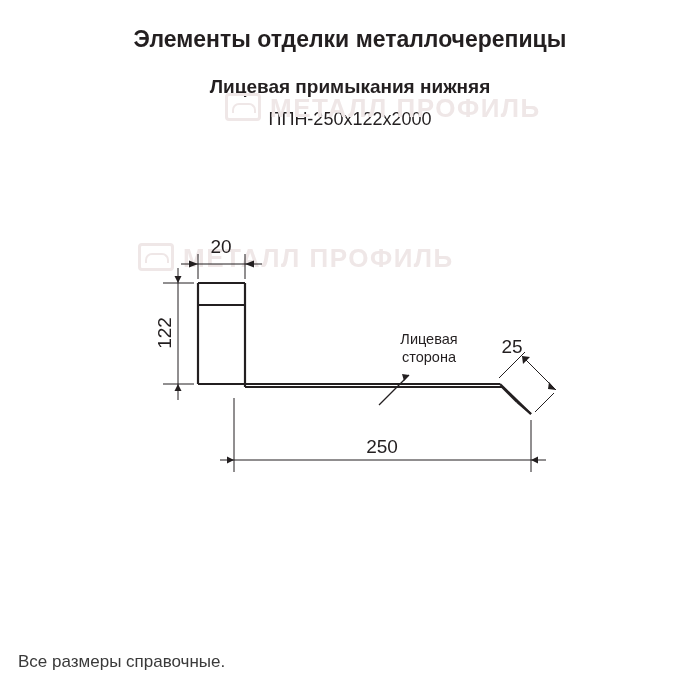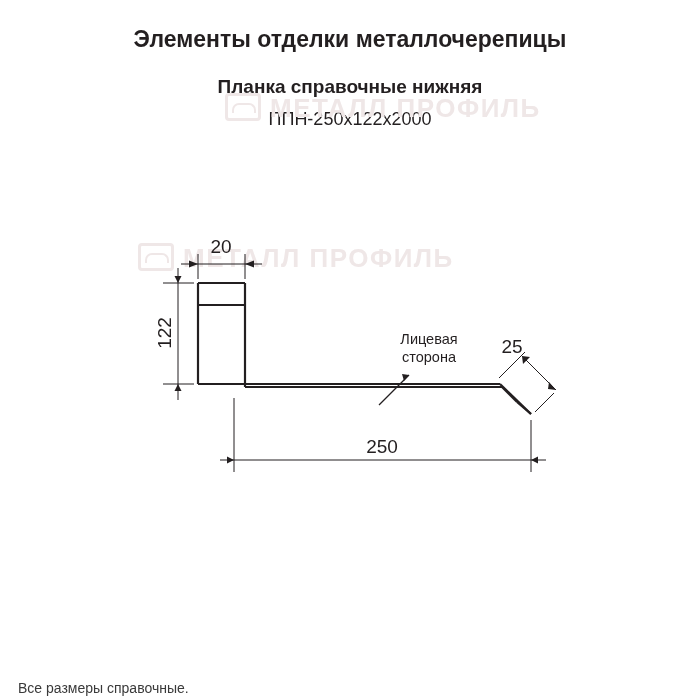--- a/index.html
+++ b/index.html
@@ -46,22 +46,22 @@
   .drawing {
     position: absolute;
     top: 150px;
     left: 13px;
     width: 700px;
     height: 400px;
   }
   .footer {
     position: absolute;
     left: 18px;
-    bottom: 4px;
-    font-size: 14px;
+    bottom: 30px;
+    font-size: 17px;
     line-height: 16px;
     color: #3a3a3a;
   }
   .footer div {
     white-space: nowrap;
   }
   .wm {
     position: absolute;
     font-family: Liberation Sans, sans-serif;
     font-weight: bold;
@@ -97,21 +97,21 @@
   svg { display: block; }
   text { font-family: "Liberation Sans", sans-serif; fill: #231f20; }
 </style>
 </head>
 <body>
 
 <div class="page">
 
   <div class="titles">
     <div class="title-main">Элементы отделки металлочерепицы</div>
-    <div class="title-sub">Планка справочные нижняя</div>
+    <div class="title-sub">Лицевая примыкания нижняя</div>
     <div class="title-code">ППН-250х122х2000</div>
   </div>
 
   <div class="wm" id="wm1">
     <span class="wm-box"></span><span>МЕТАЛЛ ПРОФИЛЬ</span>
   </div>
   <div class="wm" id="wm2">
     <span class="wm-box"></span><span>МЕТАЛЛ ПРОФИЛЬ</span>
   </div>
 

